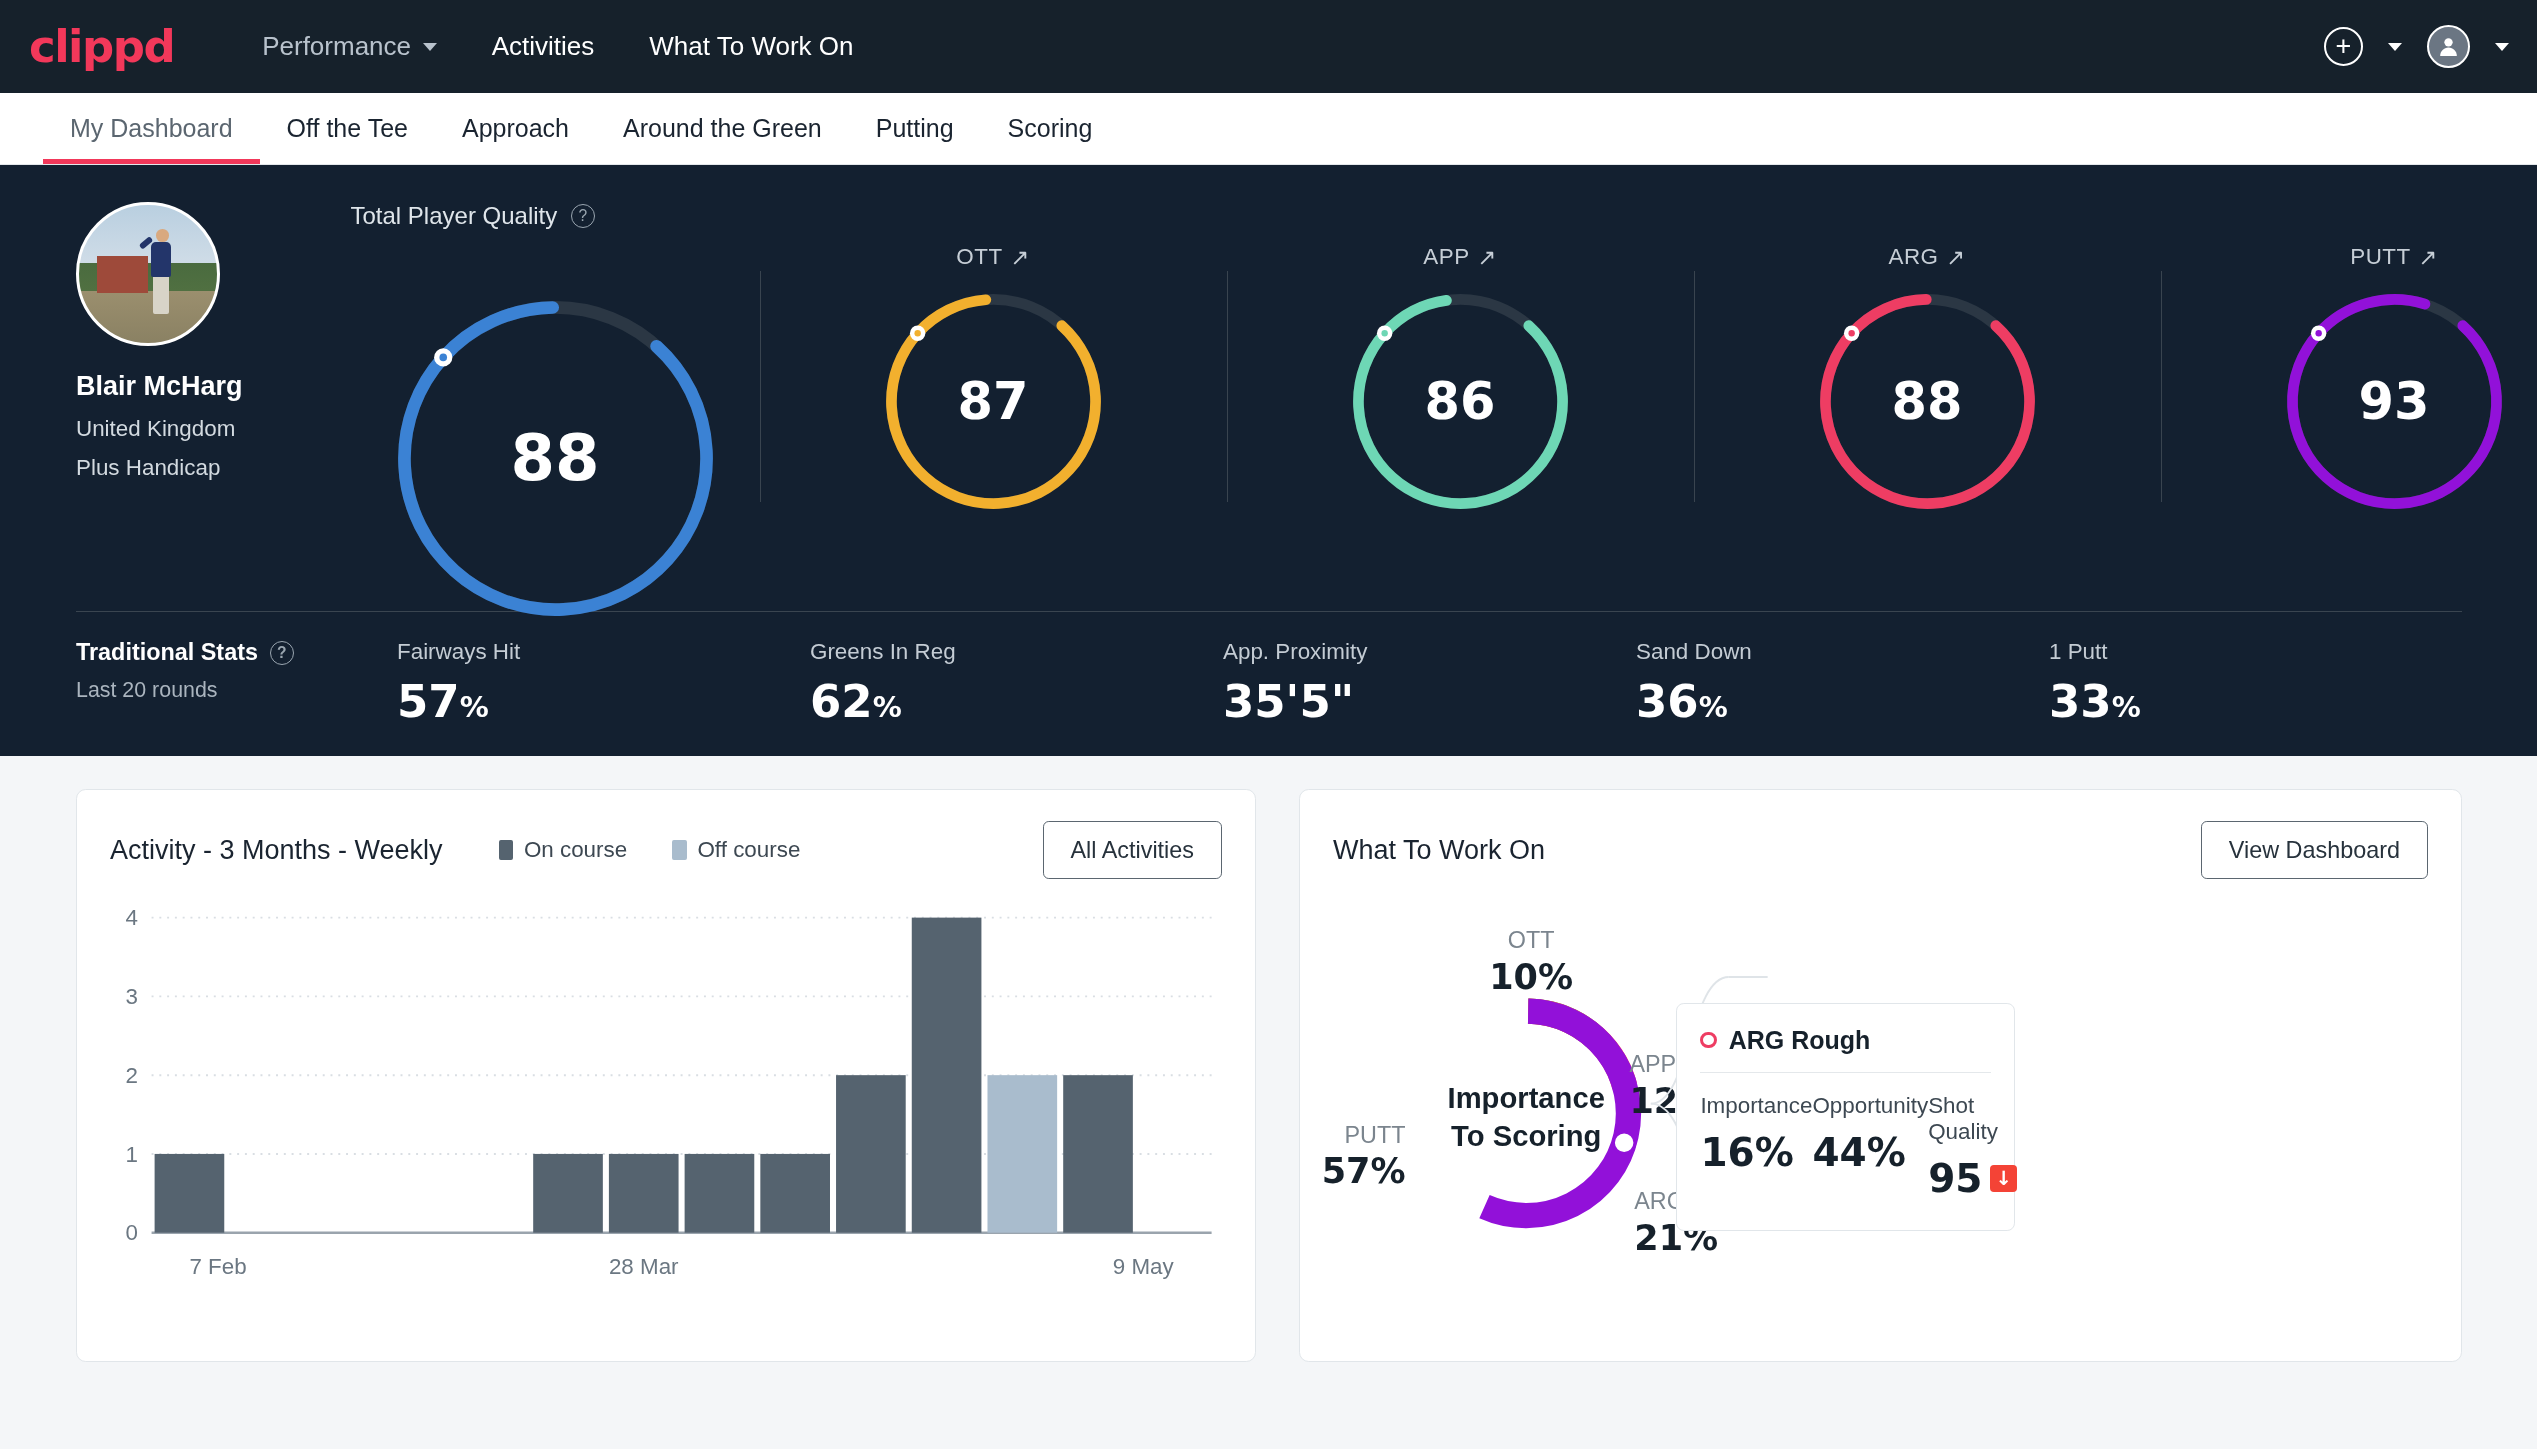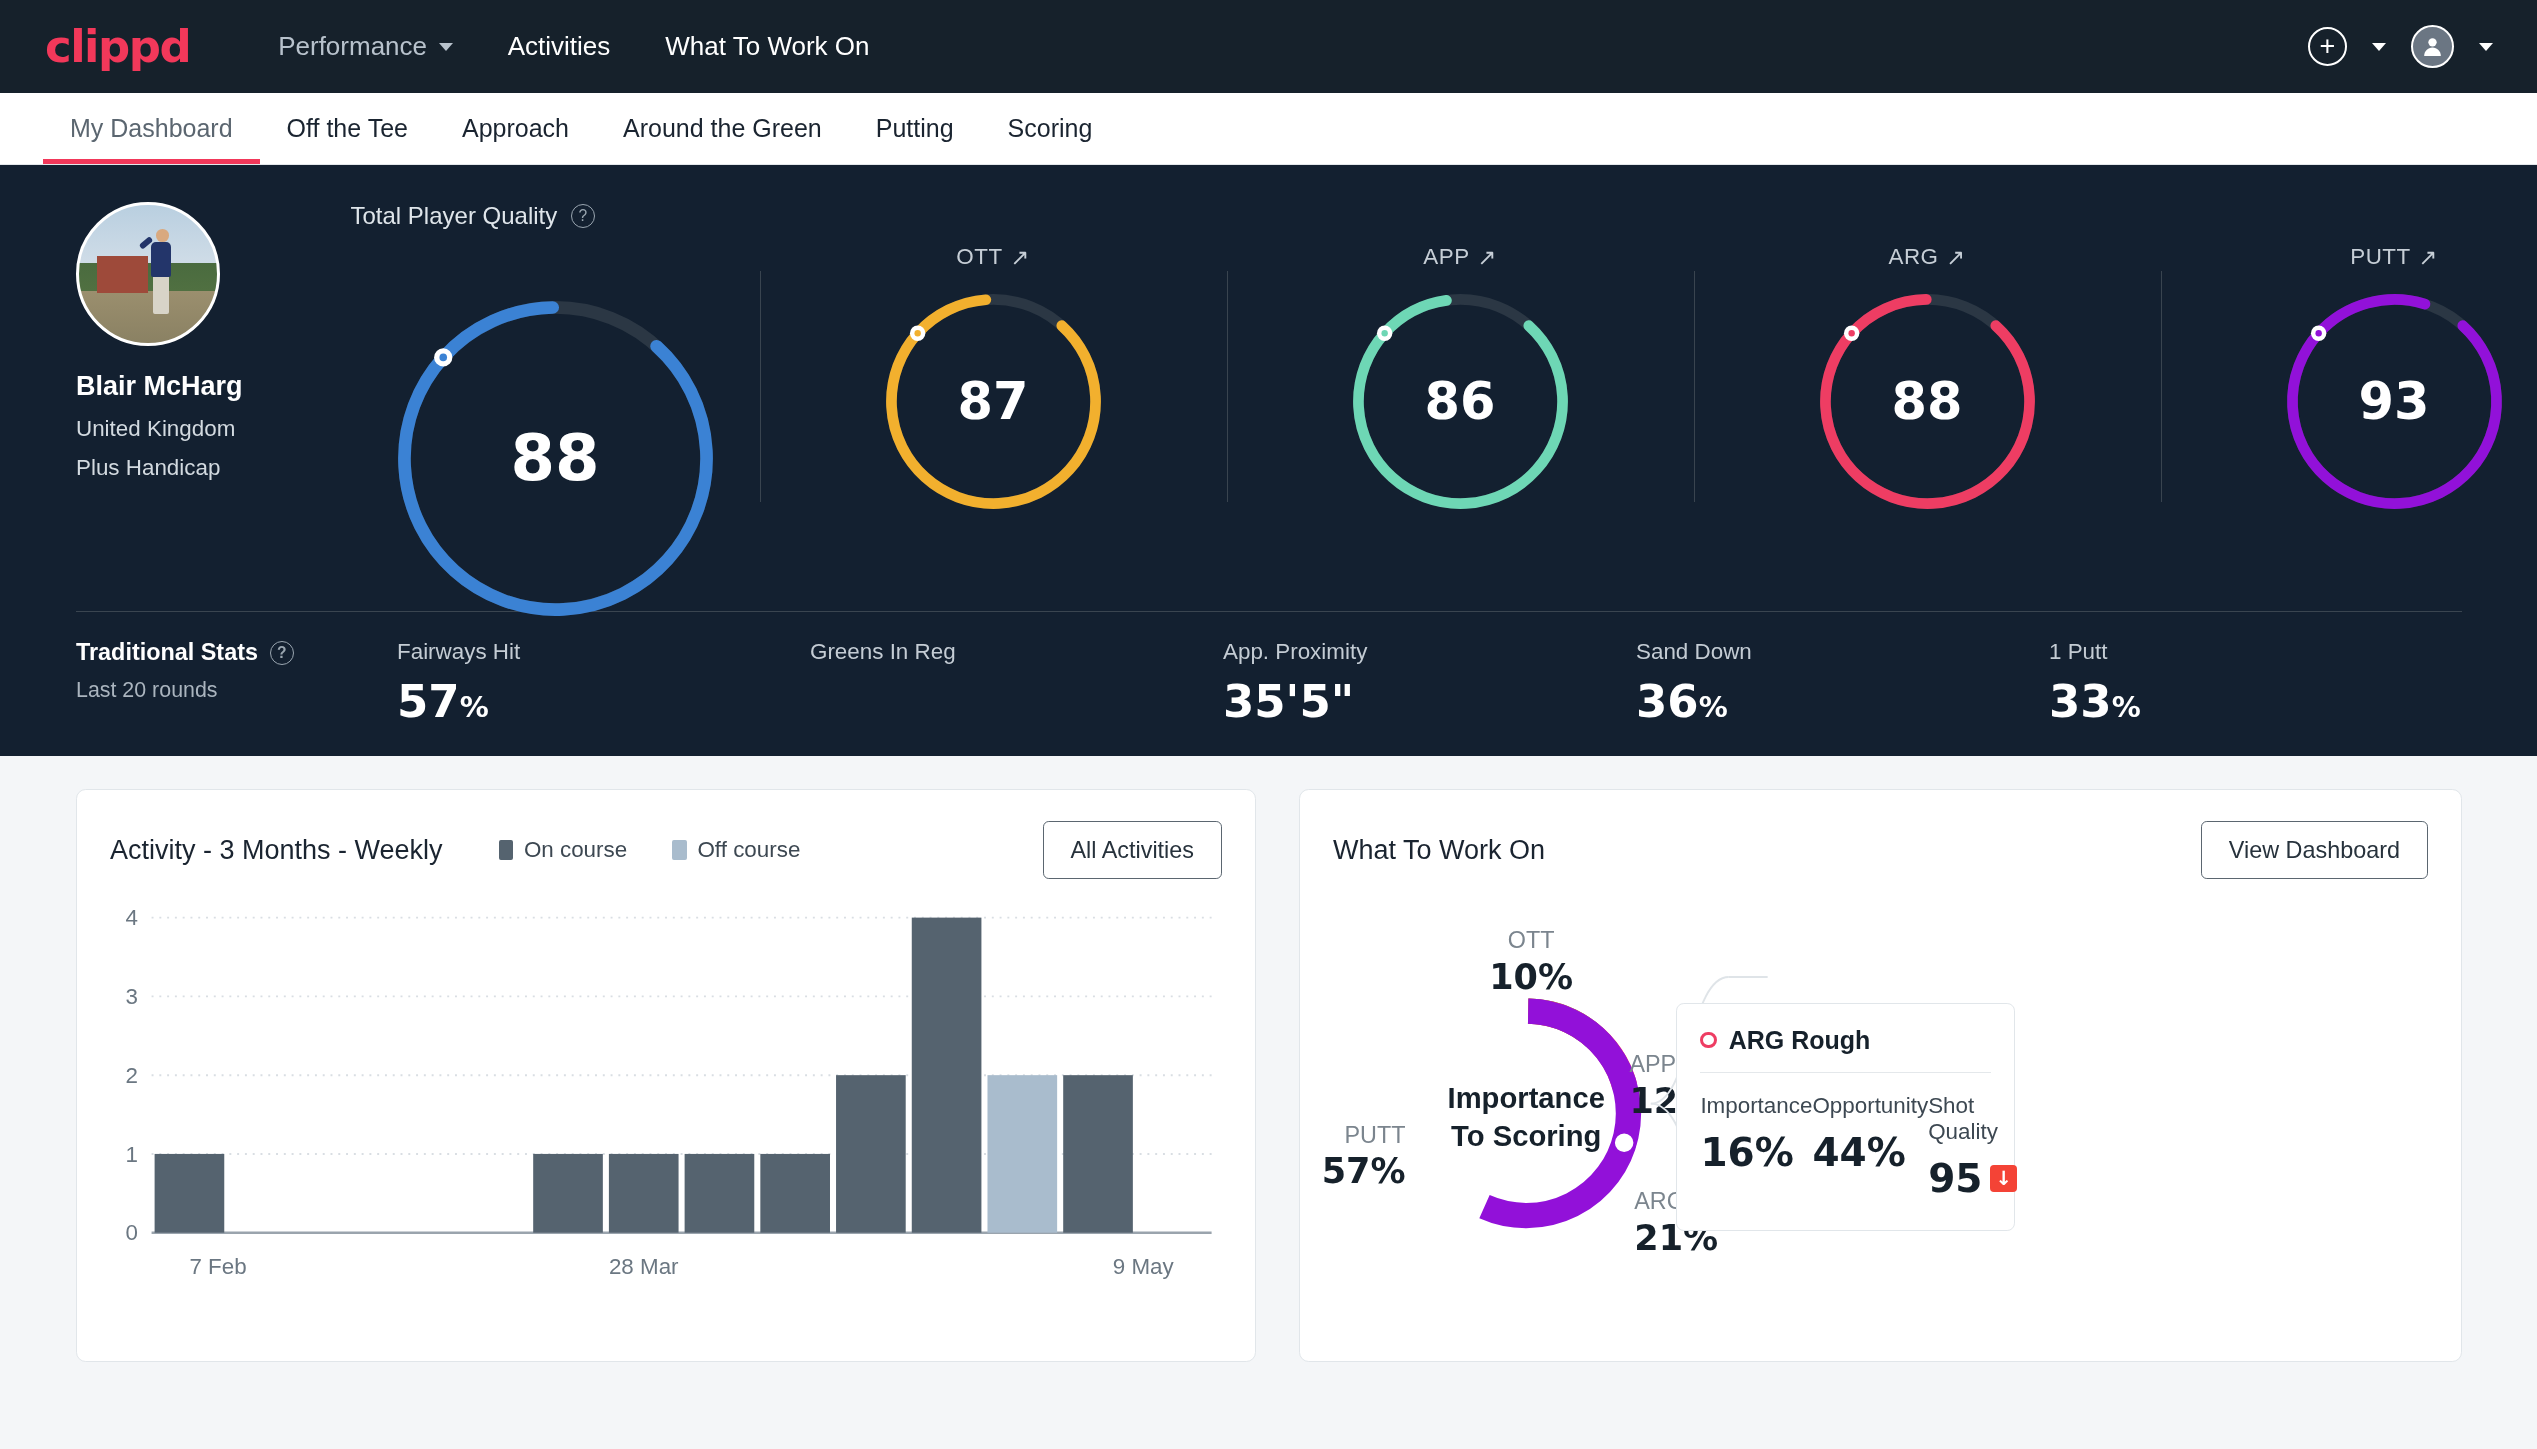--- a/index.html
+++ b/index.html
@@ -6,21 +6,21 @@
   html, body {
     width: 2538px; height: 1450px;
     font-family: "Liberation Sans", sans-serif;
     background: #f4f6f8;
     overflow: hidden;
   }
 
   
   .topnav {
     height: 93px; background: #16212b;
-    display: flex; align-items: center; padding: 0 45px;
+    display: flex; align-items: center; padding: 0 29px;
     position: relative;
   }
   .logo { font-size: 45px; font-weight: 700; color: #f2385a; letter-spacing: -1.5px; margin-right: 88px; font-family:"DejaVu Sans", sans-serif;}
   .navlinks { display: flex; align-items: center; gap: 55px; }
   .navlink { color: #ffffff; font-size: 26px; display:flex; align-items:center; gap: 11.7px; cursor:pointer;}
   .navlink.muted { color: #b8c2cc; }
   .caret { display:inline-block; width:0;height:0;border-left:7.8px solid transparent;border-right:7.8px solid transparent;border-top:8.8px solid currentColor; }
   .topright { margin-left:auto; display:flex; align-items:center; gap: 25px; }
   .circbtn { width: 39px; height: 39px; border-radius: 50%; border: 2.4px solid #fff; display:flex;align-items:center;justify-content:center; color:#fff; font-size: 27px; line-height:1; cursor:pointer;}
   .avatarbtn { width: 43px; height: 43px; border-radius: 50%; border: 2.4px solid #fff; background:#6b7683; display:flex;align-items:center;justify-content:center; cursor:pointer;}
@@ -218,20 +218,21 @@
       </div>
       <div class="statssub">Last 20 rounds</div>
     </div>
     <div class="statitems" id="statitems">
         <div class="statitem">
           <div class="statlabel">Fairways Hit</div>
           <div class="statvalue">57<span class="unit">%</span></div>
         </div>
         <div class="statitem">
           <div class="statlabel">Greens In Reg</div>
+          <div class="statvalue">62<span class="unit">%</span></div>
         </div>
         <div class="statitem">
           <div class="statlabel">App. Proximity</div>
           <div class="statvalue">35'5"</div>
         </div>
         <div class="statitem">
           <div class="statlabel">Sand Down</div>
           <div class="statvalue">36<span class="unit">%</span></div>
         </div>
         <div class="statitem">

